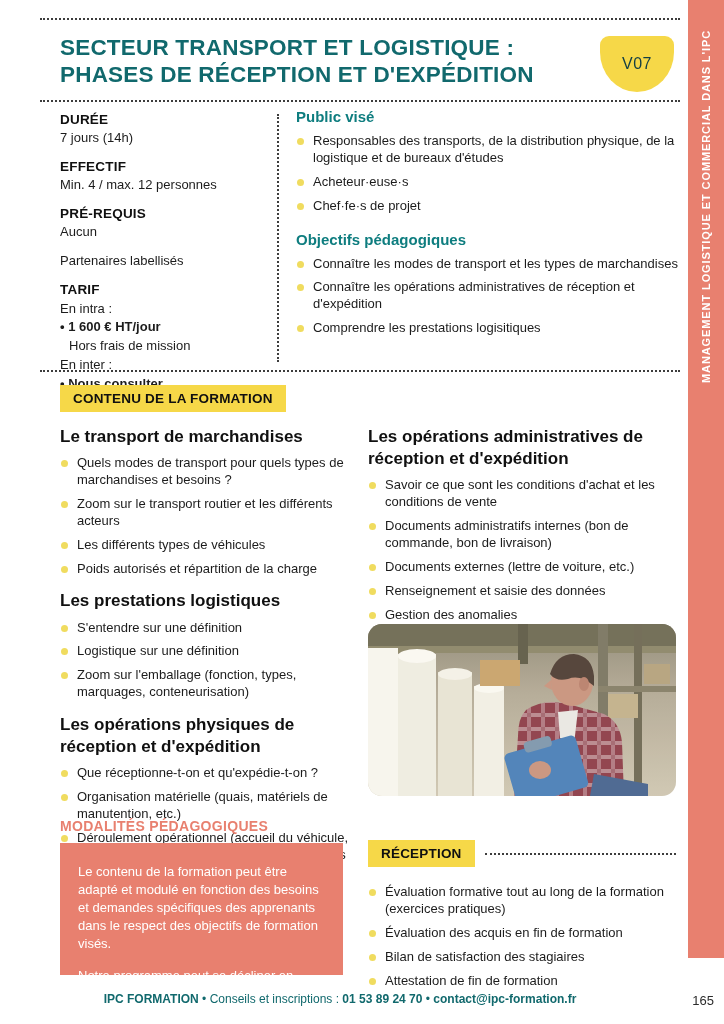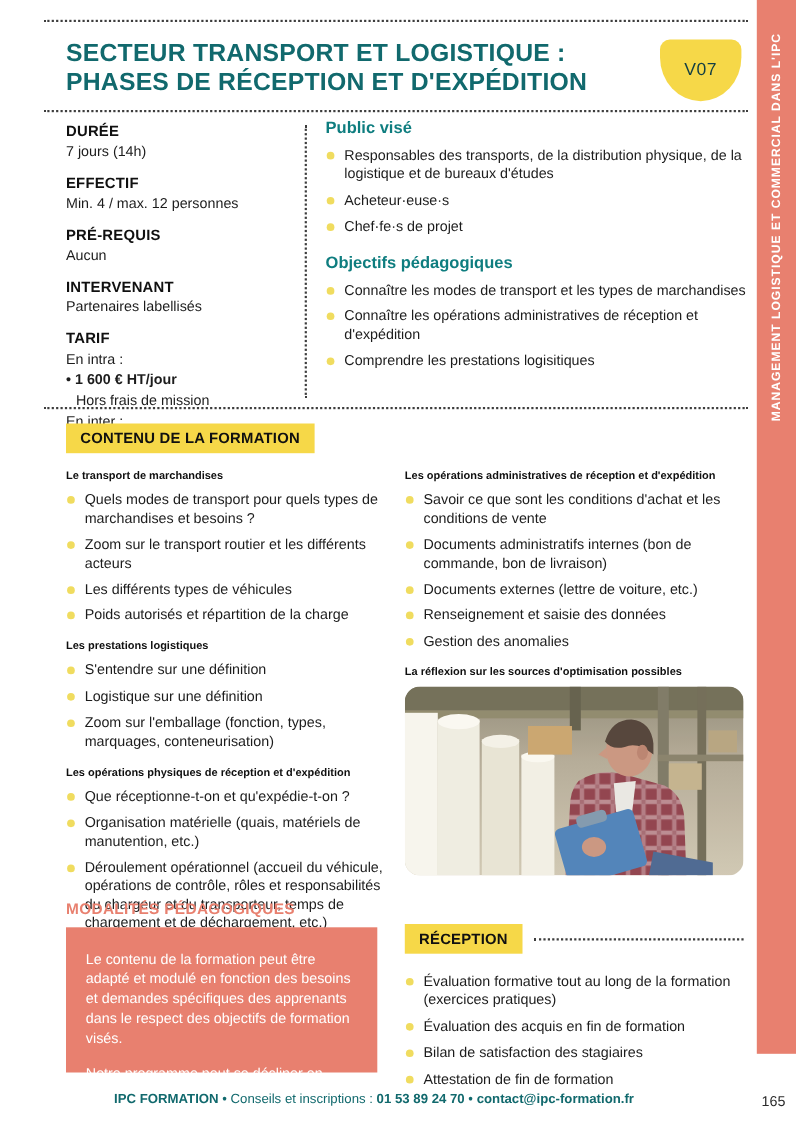--- a/index.html
+++ b/index.html
@@ -56,21 +56,21 @@
   .content-rule{left:40px;width:640px;top:370px;}
 
   
   .chip{
     display:inline-block;background:var(--yellow);color:#101010;
     font-weight:bold;font-size:13.5px;letter-spacing:.2px;padding:6px 13px;
   }
   .contenu-chip{position:absolute;left:60px;top:385px;}
   .col-left{position:absolute;left:60px;top:426px;width:288px;}
   .col-right{position:absolute;left:368px;top:426px;width:308px;}
-  .section-h{font-weight:bold;font-size:10px;color:#101010;line-height:1.3;margin:13px 0 7px;}
+  .section-h{font-weight:bold;font-size:17px;color:#101010;line-height:1.3;margin:13px 0 7px;}
   .section-h.first{margin-top:0;}
 
   
   .photo{
     position:absolute;left:368px;top:624px;width:308px;height:172px;
     border-radius:14px;overflow:hidden;
   }
   .photo svg{display:block;}
 
   
@@ -123,21 +123,20 @@
 
 <div class="dotted-h title-rule"></div>
 
 <div class="info-col">
   <p class="info-label">DURÉE</p>
   <p class="info-value">7 jours (14h)</p>
   <p class="info-label">EFFECTIF</p>
   <p class="info-value">Min. 4 / max. 12 personnes</p>
   <p class="info-label">PRÉ-REQUIS</p>
   <p class="info-value">Aucun</p>
-  <p class="info-label">INTERVENANT</p>
   <p class="info-value">Partenaires labellisés</p>
   <p class="info-label">TARIF</p>
   <p class="tarif-line">En intra :</p>
   <p class="tarif-line bold">• 1 600 € HT/jour</p>
   <p class="tarif-line indent">Hors frais de mission</p>
   <p class="tarif-line">En inter :</p>
   <p class="tarif-line bold">• Nous consulter</p>
 </div>
 
 <div class="dotted-v mid-rule"></div>

